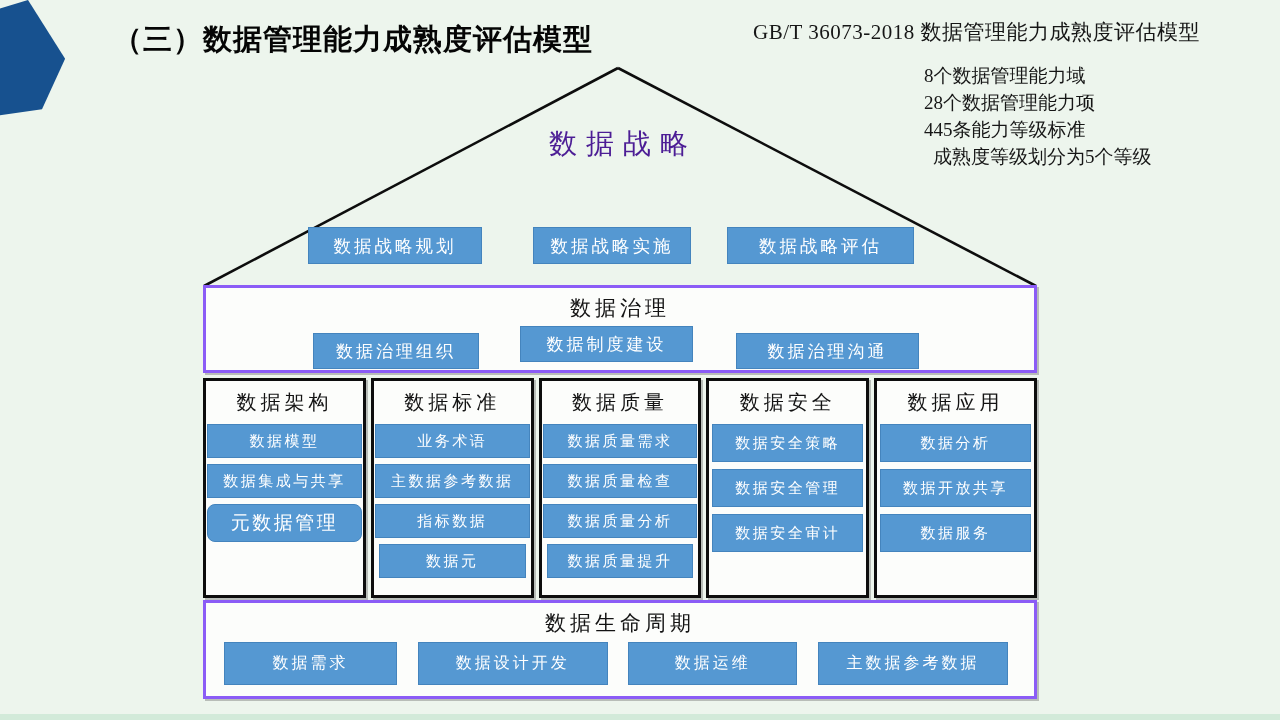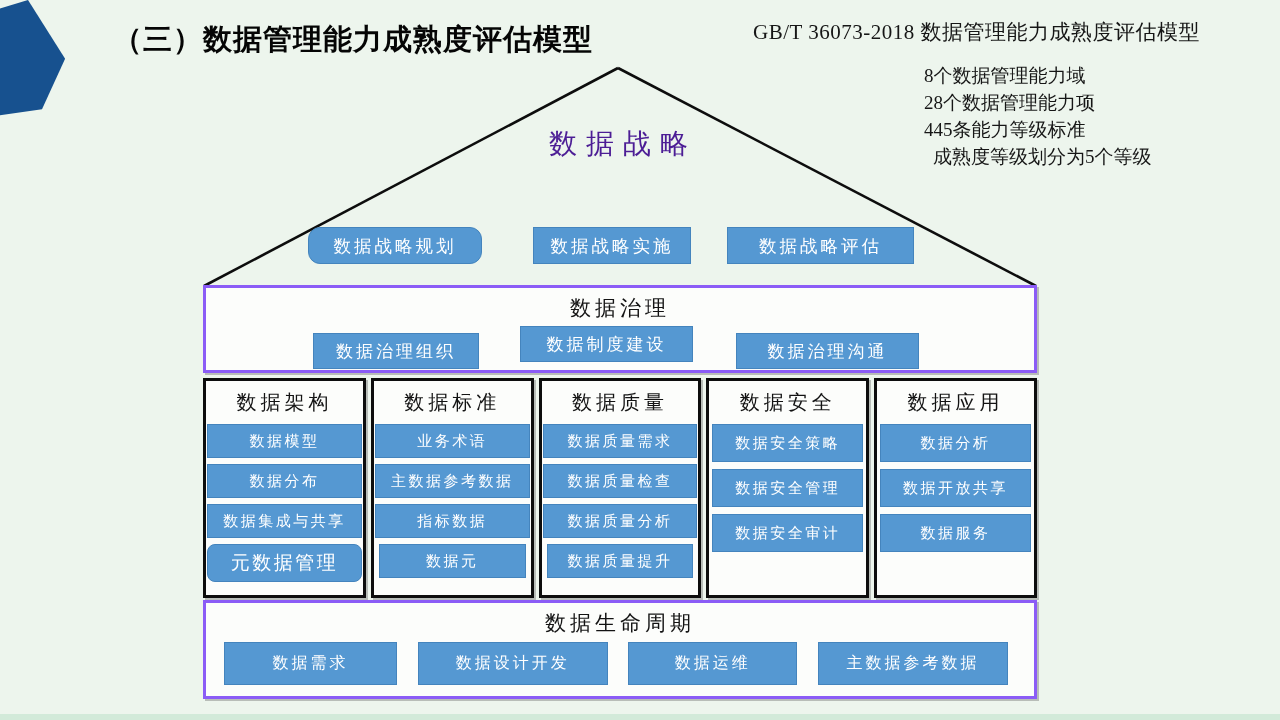--- a/index.html
+++ b/index.html
@@ -44,21 +44,21 @@
   .chip{
     position:absolute; box-sizing:border-box;
     background:#5598d2; border:1px solid #4484bd;
     color:#ffffff; text-align:center;
     display:flex; align-items:center; justify-content:center;
     letter-spacing:3px; white-space:nowrap;
   }
 
   
   .chip.strat{top:227px; height:37px; font-size:17.5px;}
-  .strat-0{left:308px; width:174px;border-radius:12px;}
+  .strat-0{left:308px; width:174px;}
   .strat-1{left:533px; width:158px;}
   .strat-2{left:727px; width:187px;}
 
   
   .outline-box{
     position:absolute; box-sizing:border-box;
     background:#fcfdfb; border:3px solid #8b5cf6;
     box-shadow:2px 2px 0 #b8bdb8;
   }
   .gov-box{left:203px; top:285px; width:834px; height:88px;}
@@ -144,21 +144,20 @@
     <div class="chip gov gov-0">数据治理组织</div>
     <div class="chip gov gov-1">数据制度建设</div>
     <div class="chip gov gov-2">数据治理沟通</div>
   </div>
 
   <div class="domains">
 
     <div class="domain">
       <div class="domain-title">数据架构</div>
       <div class="cell">数据模型</div>
-      <div class="cell">数据分布</div>
       <div class="cell">数据集成与共享</div>
       <div class="cell big">元数据管理</div>
     </div>
 
     <div class="domain">
       <div class="domain-title">数据标准</div>
       <div class="cell">业务术语</div>
       <div class="cell">主数据参考数据</div>
       <div class="cell">指标数据</div>
       <div class="cell inset">数据元</div>

